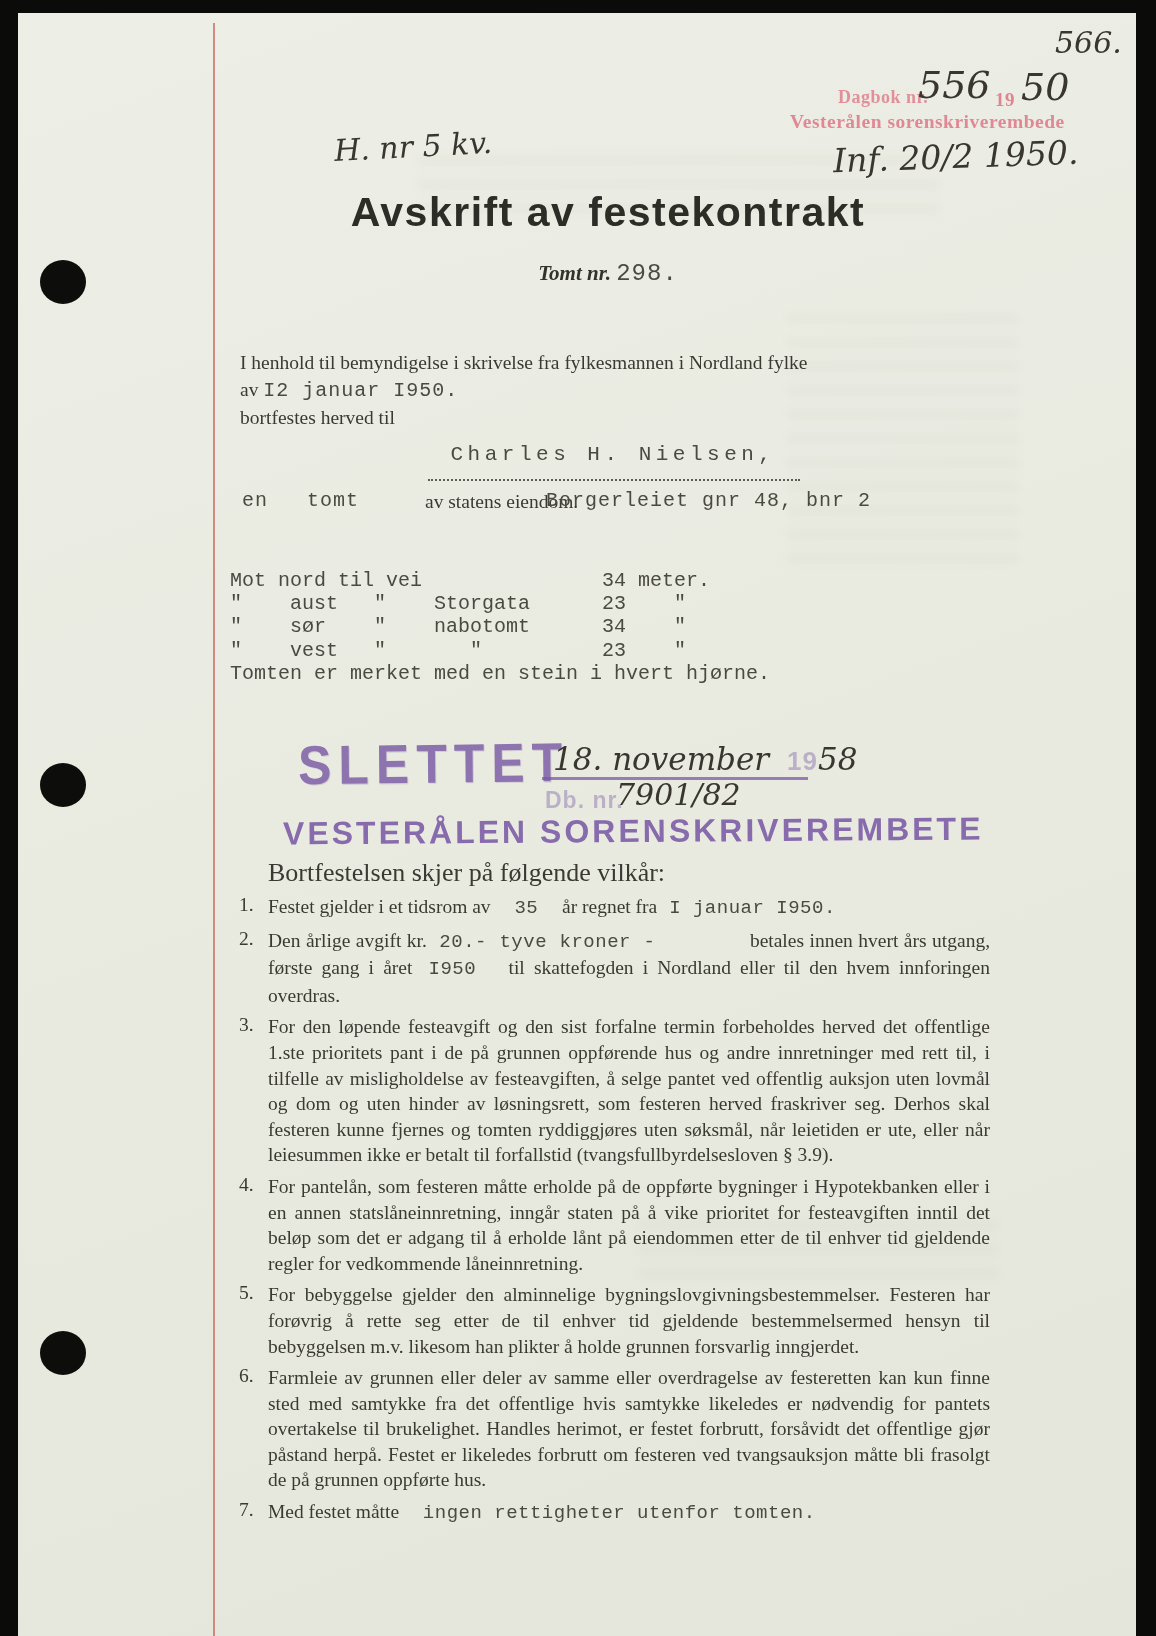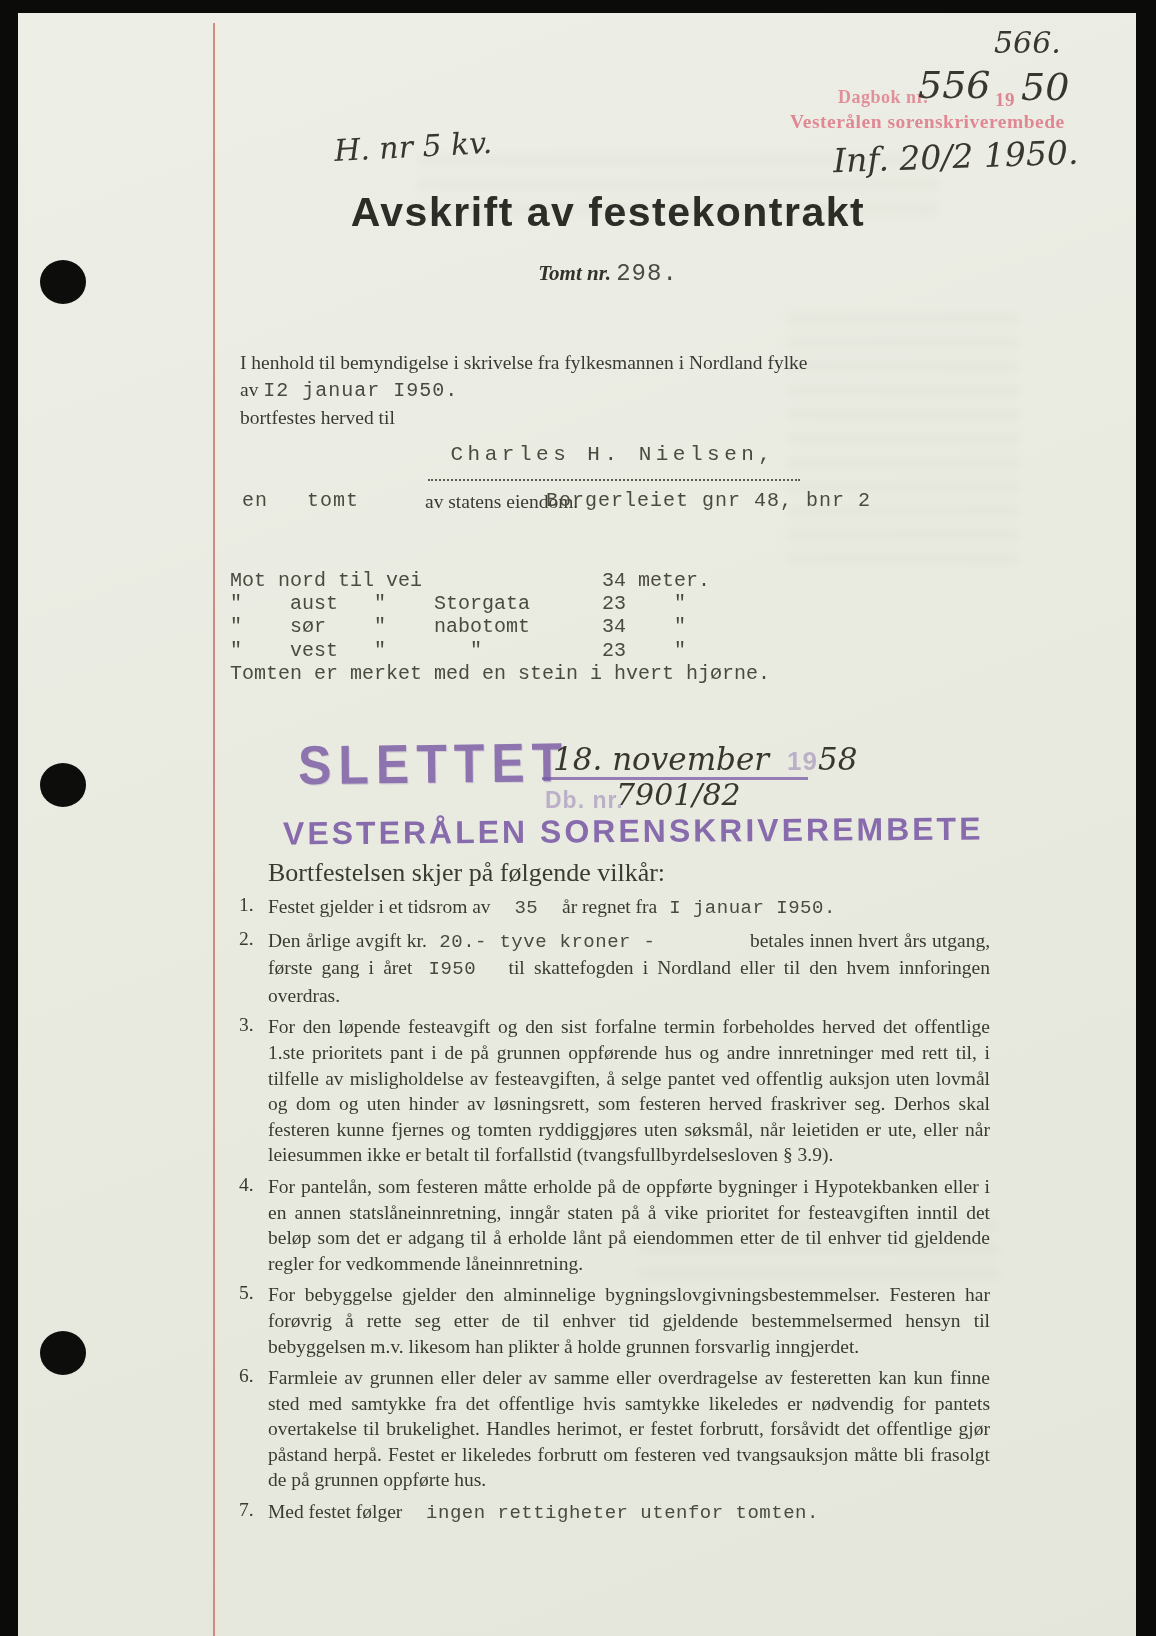--- a/index.html
+++ b/index.html
@@ -109,21 +109,21 @@
   <div class="red-margin"></div>
 
   <div class="hole" style="left:22px;top:247px;"></div>
   <div class="hole" style="left:22px;top:750px;"></div>
   <div class="hole" style="left:22px;top:1318px;"></div>
 
   <div class="smudge" style="left:400px;top:140px;width:520px;height:60px;"></div>
   <div class="smudge" style="left:770px;top:300px;width:230px;height:250px;"></div>
   <div class="smudge" style="left:620px;top:1195px;width:360px;height:70px;"></div>
 
-  <div class="abs hand" style="left:976px;top:12px;font-size:30px;">566.</div>
+  <div class="abs hand" style="left:1037px;top:12px;font-size:30px;">566.</div>
 
   <div class="abs redstamp" style="left:820px;top:74px;font-size:18px;opacity:.72;">Dagbok nr.</div>
   <div class="abs hand" style="left:900px;top:50px;font-size:38px;">556</div>
   <div class="abs redstamp" style="left:977px;top:76px;font-size:19px;opacity:.8;">19</div>
   <div class="abs hand" style="left:1003px;top:52px;font-size:38px;">50</div>
   <div class="abs redstamp" style="left:772px;top:98px;font-size:19.5px;opacity:.78;">Vesterålen sorenskriverembede</div>
 
   <div class="abs hand" style="left:815px;top:124px;font-size:33px;transform:rotate(-2deg);">Inf. 20/2 1950.</div>
 
   <div class="abs hand" style="left:316px;top:116px;font-size:30px;transform:rotate(-3deg);">H. nr 5 kv.</div>
@@ -187,17 +187,17 @@
       <div class="term">
         <span class="term-num">5.</span>
         <span class="term-text"><span class="seg-serif">For bebyggelse gjelder den alminnelige bygningslovgivningsbestemmelser.  Festeren har forøvrig å rette seg etter de til enhver tid gjeldende bestemmelsermed hensyn til bebyggelsen m.v. likesom han plikter å holde grunnen forsvarlig inngjerdet.</span></span>
       </div>
       <div class="term">
         <span class="term-num">6.</span>
         <span class="term-text"><span class="seg-serif">Farmleie av grunnen eller deler av samme eller overdragelse av festeretten kan kun finne sted med samtykke fra det offentlige hvis samtykke likeledes er nødvendig for pantets overtakelse til brukelighet.  Handles herimot, er festet forbrutt, forsåvidt det offentlige gjør påstand herpå.  Festet er likeledes forbrutt om festeren ved tvangsauksjon måtte bli frasolgt de på grunnen oppførte hus.</span></span>
       </div>
       <div class="term">
         <span class="term-num">7.</span>
-        <span class="term-text"><span class="seg-serif">Med festet følger</span><span class="seg-mono">  ingen rettigheter utenfor tomten.</span></span>
+        <span class="term-text"><span class="seg-serif">Med festet måtte</span><span class="seg-mono">  ingen rettigheter utenfor tomten.</span></span>
       </div>
     </div>
 
 </div>
 
 </body></html>

